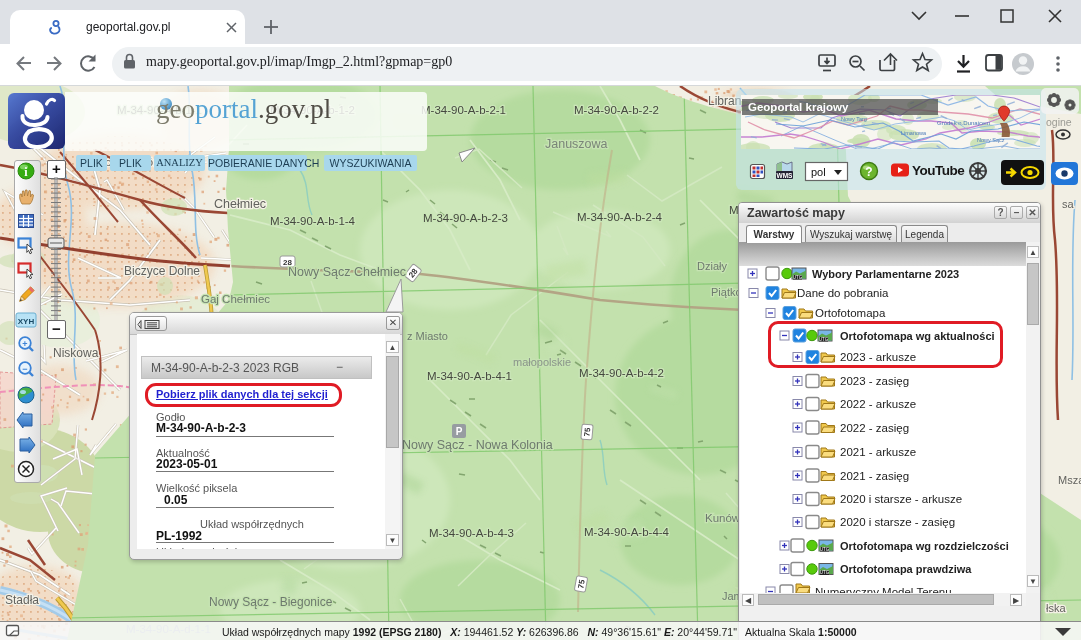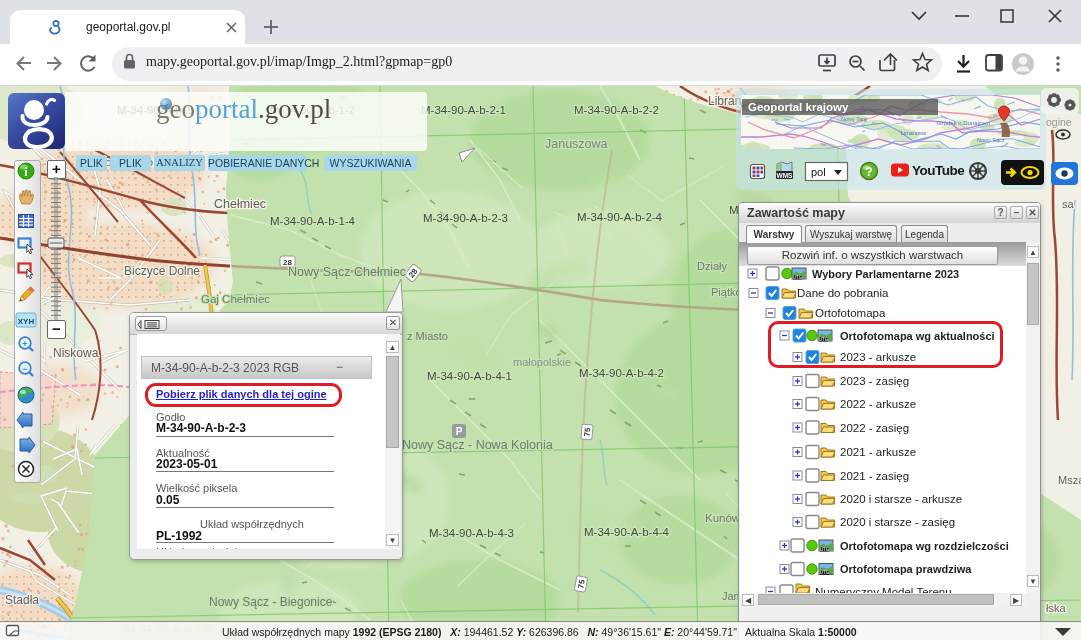--- a/index.html
+++ b/index.html
@@ -1154,21 +1154,20 @@
     <span class="pbtn" style="left:271px;">–</span>
     <span class="pbtn" style="left:287px;">✕</span>
   </div>
 
   <div class="abs" style="left:0;top:20px;width:301px;height:19px;background:#ececec;border-bottom:1px solid #8a8a8a;"></div>
   <div class="tab tabon" style="left:7px;width:56px;">Warstwy</div>
   <div class="tab" style="left:66px;width:92px;">Wyszukaj warstwę</div>
   <div class="tab" style="left:162px;width:47px;">Legenda</div>
 
   <div class="abs" style="left:0;top:39px;width:301px;height:24px;background:linear-gradient(#9a9a9a,#dcdcdc);"></div>
-  <div class="abs" style="left:8px;top:43px;width:249px;height:17px;background:linear-gradient(#ffffff,#dfdfdf);border:1px solid #999;border-radius:2px;font-size:11.5px;color:#333;text-align:center;line-height:16px;">Rozwiń inf. o wszystkich warstwach</div>
 
   <div class="abs" style="left:1px;top:63px;width:286px;height:327px;background:#ffffff;overflow:hidden;">
     <svg width="286" height="327" viewBox="0 0 286 327" xmlns="http://www.w3.org/2000/svg" id="treesvg">
 <g>
           <rect x="8" y="3.0" width="9" height="9" fill="#fff" stroke="#8888aa" stroke-width="1"></rect>
           <line x1="10" y1="7.5" x2="15" y2="7.5" stroke="#3333bb" stroke-width="1.3"></line>
           <line x1="12.5" y1="5.0" x2="12.5" y2="10.0" stroke="#3333bb" stroke-width="1.3"></line>
         </g>
 <rect x="26" y="1.0" width="13" height="13" rx="2" fill="#fff" stroke="#8a8a8a" stroke-width="1.4"></rect>
 <circle cx="47" cy="7.5" r="5.2" fill="#58ca0a" stroke="#3f9a10" stroke-width="1"></circle>
@@ -1369,29 +1368,29 @@
       </svg>
   </div>
   <div class="abs" style="left:256px;top:3px;width:14px;height:14px;background:linear-gradient(#fff,#e2e2e2);border:1px solid #999;border-radius:2px;box-sizing:border-box;color:#444;font-size:10px;line-height:12px;text-align:center;">✕</div>
 
   <div class="abs" style="left:7px;top:21px;width:248px;height:215px;background:#fff;overflow:hidden;">
     <div class="abs" style="left:4px;top:4px;font-size:16px;color:#222;margin-top:20px;">Aktualność 2023</div>
     <div class="abs" style="left:4px;top:22px;width:231px;height:23px;background:linear-gradient(#ebebeb,#c8c8c8);border:1px solid #c0c0c0;box-sizing:border-box;">
       <span style="position:absolute;left:9px;top:4px;font-size:12px;color:#555;">M-34-90-A-b-2-3 2023 RGB</span>
       <span style="position:absolute;left:194px;top:3px;font-size:12px;color:#555;">−</span>
     </div>
-    <div class="abs" style="left:19px;top:54px;font-size:11px;font-weight:bold;color:#1f1fd0;text-decoration:underline;">Pobierz plik danych dla tej ogine</div>
+    <div class="abs" style="left:19px;top:54px;font-size:11px;font-weight:bold;color:#1f1fd0;text-decoration:underline;">Pobierz plik danych dla tej sekcji</div>
     <div class="flbl" style="top:77px;">Godło</div>
     <div class="fval" style="top:87px;">M-34-90-A-b-2-3</div>
     <div class="flin" style="top:102px;"></div>
     <div class="flbl" style="top:113px;">Aktualność</div>
     <div class="fval" style="top:123px;">2023-05-01</div>
     <div class="flin" style="top:137px;"></div>
     <div class="flbl" style="top:148px;">Wielkość piksela</div>
-    <div class="fval" style="top:159px;">0.05</div>
+    <div class="fval" style="top:159px;margin-left:8px;">0.05</div>
     <div class="flin" style="top:173px;"></div>
     <div class="flbl" style="top:184px;padding-left:44px;">Układ współrzędnych</div>
     <div class="fval" style="top:195px;">PL-1992</div>
     <div class="flin" style="top:208px;"></div>
     <div class="flbl" style="top:212px;">Układ wysokościowy</div>
   </div>
 
   <div class="abs" style="left:15px;top:70px;width:197px;height:24px;border:3px solid #e01b24;border-radius:11px;box-sizing:border-box;"></div>
 
   <div class="abs" style="left:255px;top:21px;width:15px;height:215px;background:#f4f4f4;"></div>

